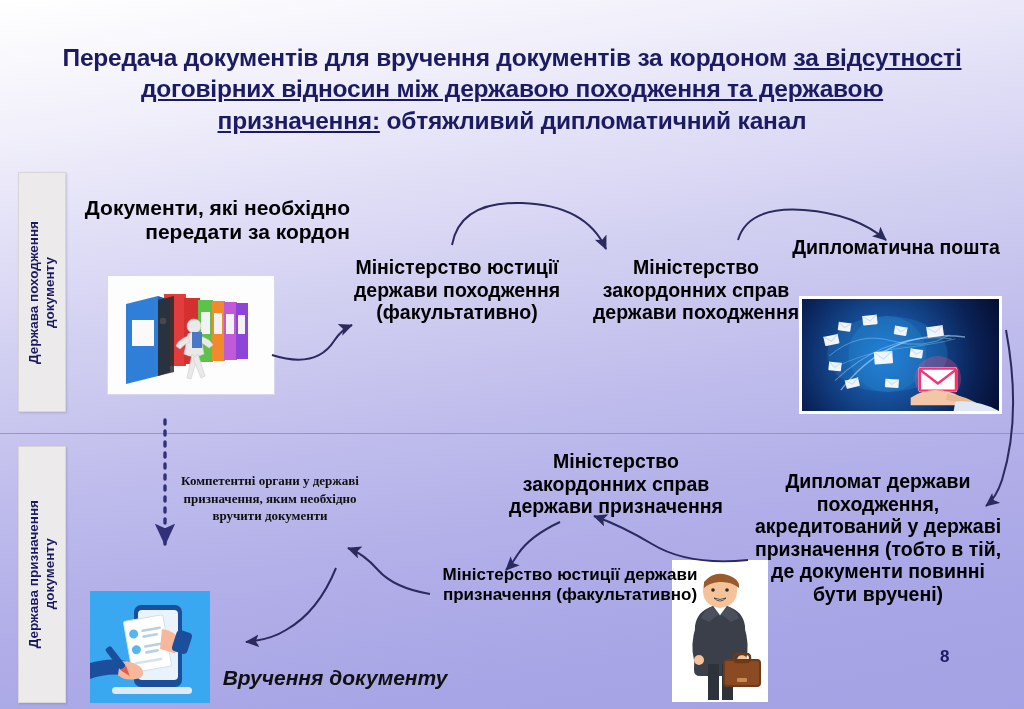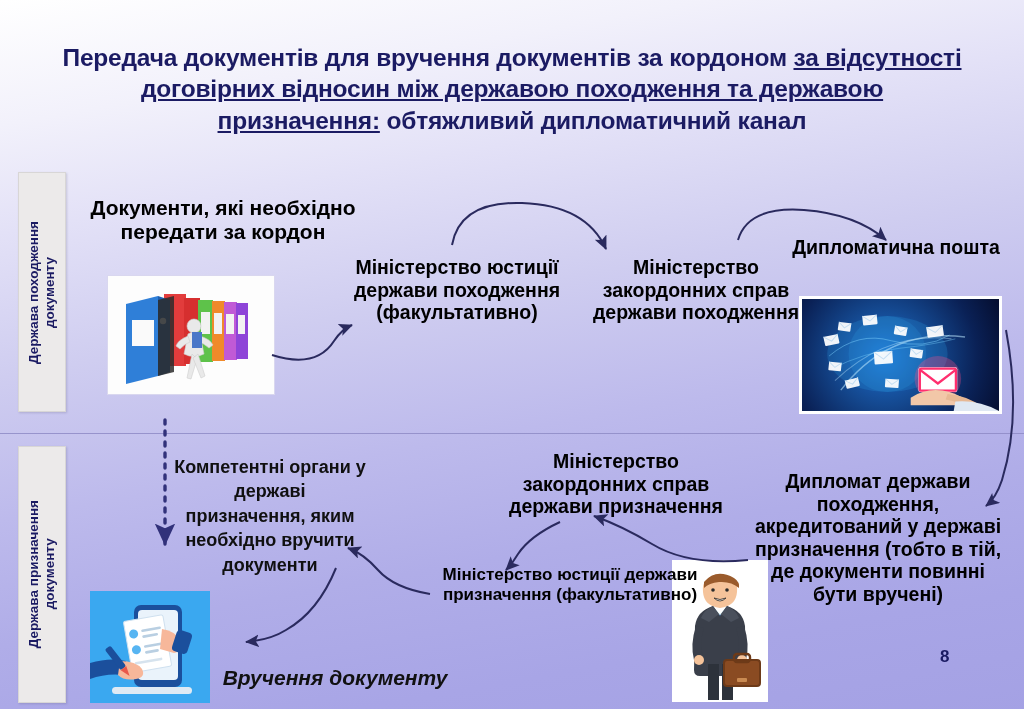--- a/index.html
+++ b/index.html
@@ -44,31 +44,31 @@
     position:absolute;left:0;top:433px;width:1024px;height:0;
     border-top:1px solid #8e8bc6;opacity:.85;
   }
 
   
   .tbox{
     position:absolute;color:#000000;font-weight:bold;
     text-align:center;line-height:1.16;
   }
 
-  #t-docs      {left:78px; top:196px; width:290px; font-size:21px;}
+  #t-docs      {left:60px; top:196px; width:290px; font-size:21px;text-align:right;}
   #t-minjust-o {left:352px;top:256px; width:210px; font-size:19.5px;}
   #t-mfa-o     {left:580px;top:256px; width:218px; font-size:19.5px;margin-left:7px;}
   #t-dipmail   {left:790px;top:236px; width:212px; font-size:19.5px;}
 
   #t-mfa-d     {left:500px;top:450px; width:232px; font-size:19.5px;}
   #t-diplomat  {left:748px;top:450px; width:260px; font-size:19.5px;margin-top:20px;}
   #t-minjust-d {left:435px;top:565px; width:270px; font-size:17px;}
 
-  #t-competent {left:172px;top:455px; width:196px; font-size:18px;
-                font-family:Liberation Sans, sans-serif;
+  #t-competent {left:172px;top:472px; width:196px; font-size:13px;
+                font-family:Liberation Serif, serif;
                 font-weight:bold;color:#101010;line-height:1.36;}
 
   #t-delivery  {left:210px;top:666px; width:250px; font-size:21px;
                 font-style:italic;text-align:center;color:#111;}
 
   #page-no{
     position:absolute;left:940px;top:647px;color:#1b1b63;
     font-size:17px;font-weight:bold;
   }
 

